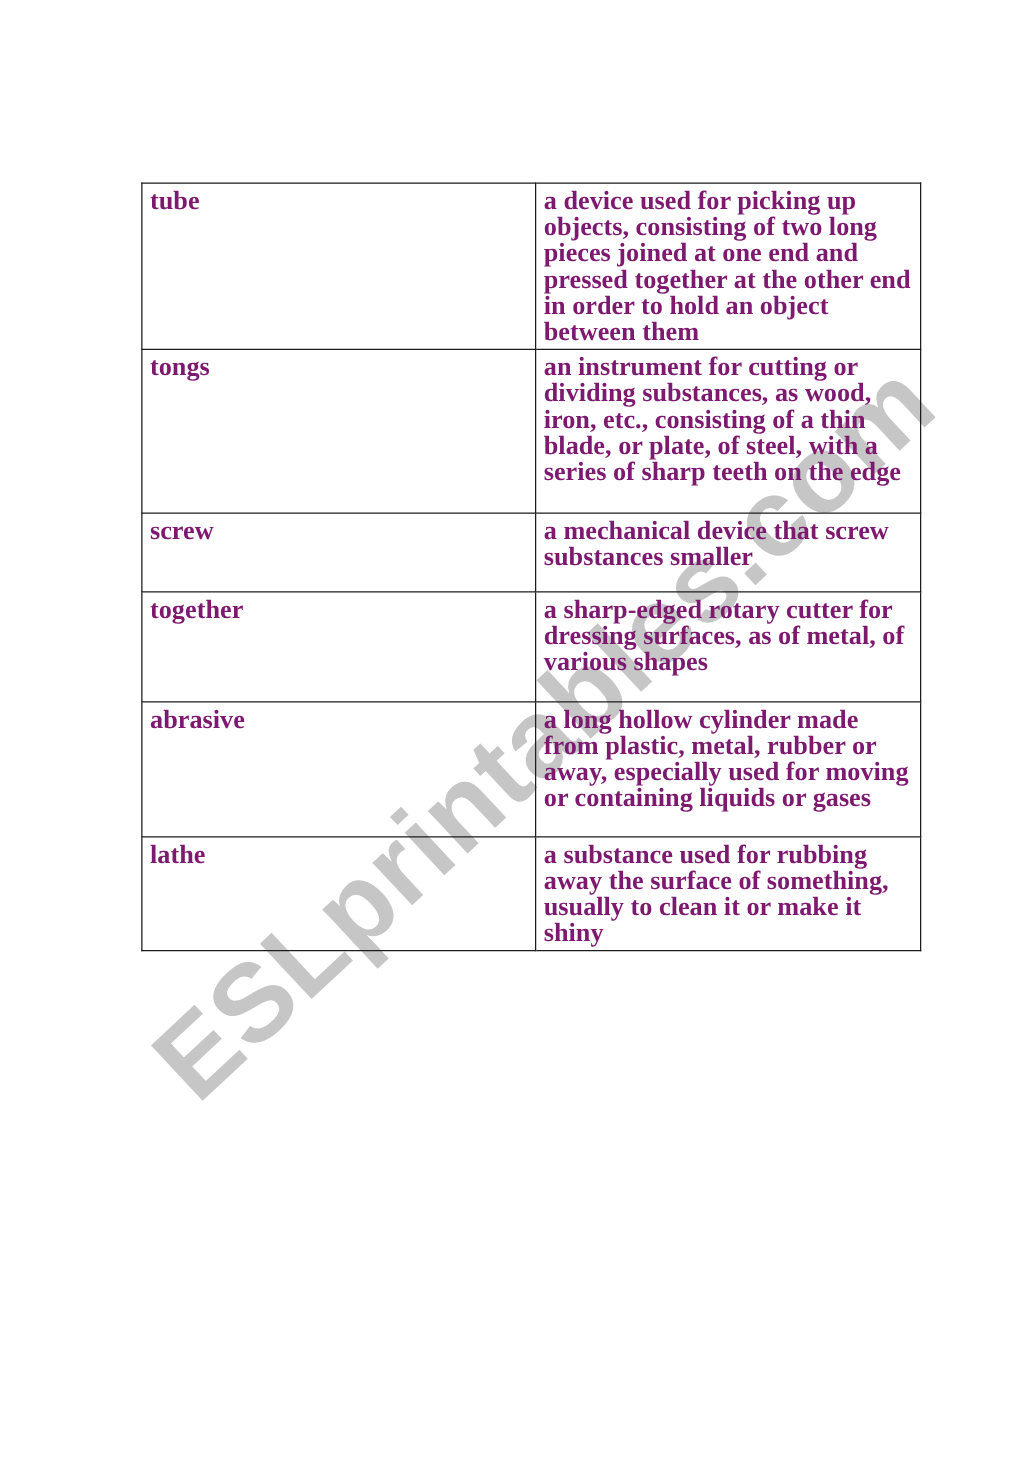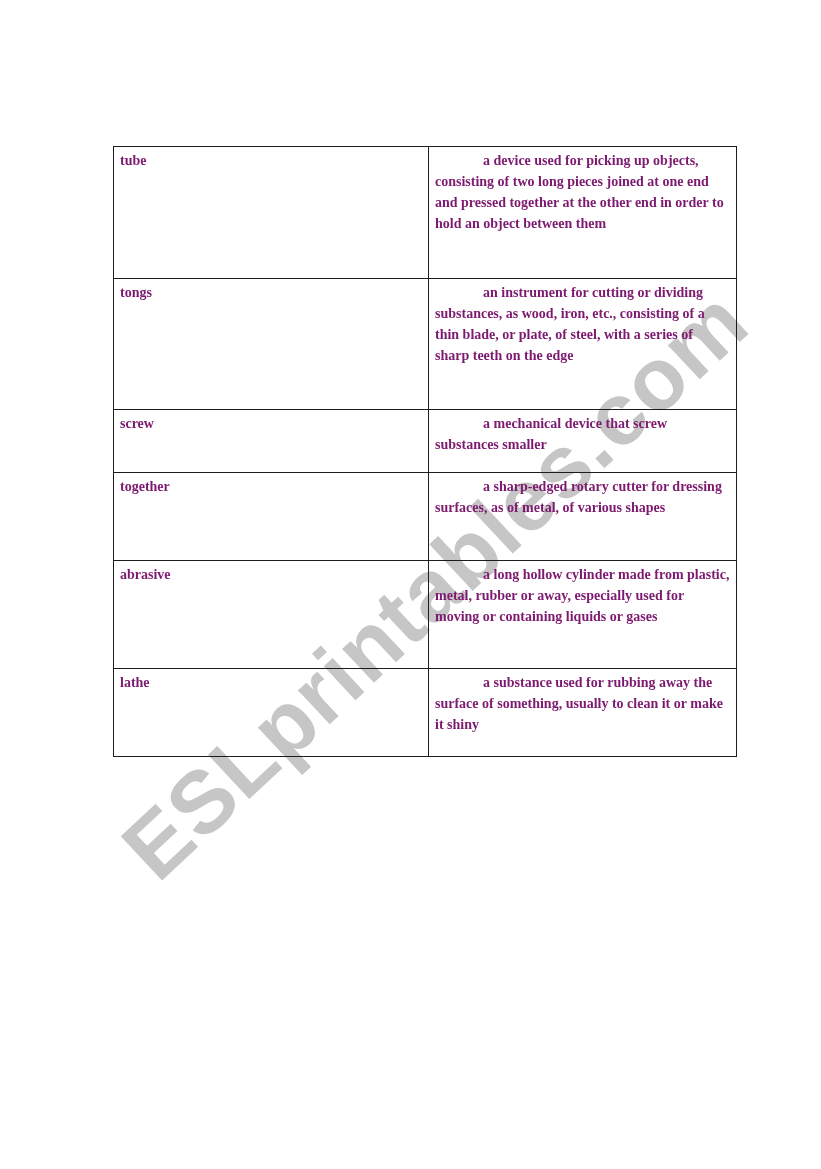--- a/index.html
+++ b/index.html
@@ -44,26 +44,26 @@
     table-layout: fixed;
     z-index: 1;
   }
   table.vocab td {
     border: 1px solid #1c1c1c;
     vertical-align: top;
     padding: 3px 6px 3px 6px;
     background: transparent;
     color: #7d1a70;
     font-weight: bold;
-    font-size: 14px;
+    font-size: 21px;
     line-height: 21px;
   }
   td.term-cell { width: 302px; }
   td.def-cell  { width: 295px; }
-  .def { white-space: pre-wrap; margin-left: 48px; }
+  .def { white-space: pre-wrap; }
   tr.r1 { height: 132px; }
   tr.r2 { height: 131px; }
   tr.r3 { height: 63px;  }
   tr.r4 { height: 131px; }
   tr.r5 { height: 88px;  }
   tr.r6 { height: 108px; }
   tr.r7 { height: 88px;  }
   tr.r8 { height: 87px;  }
 </style>
 </head>

